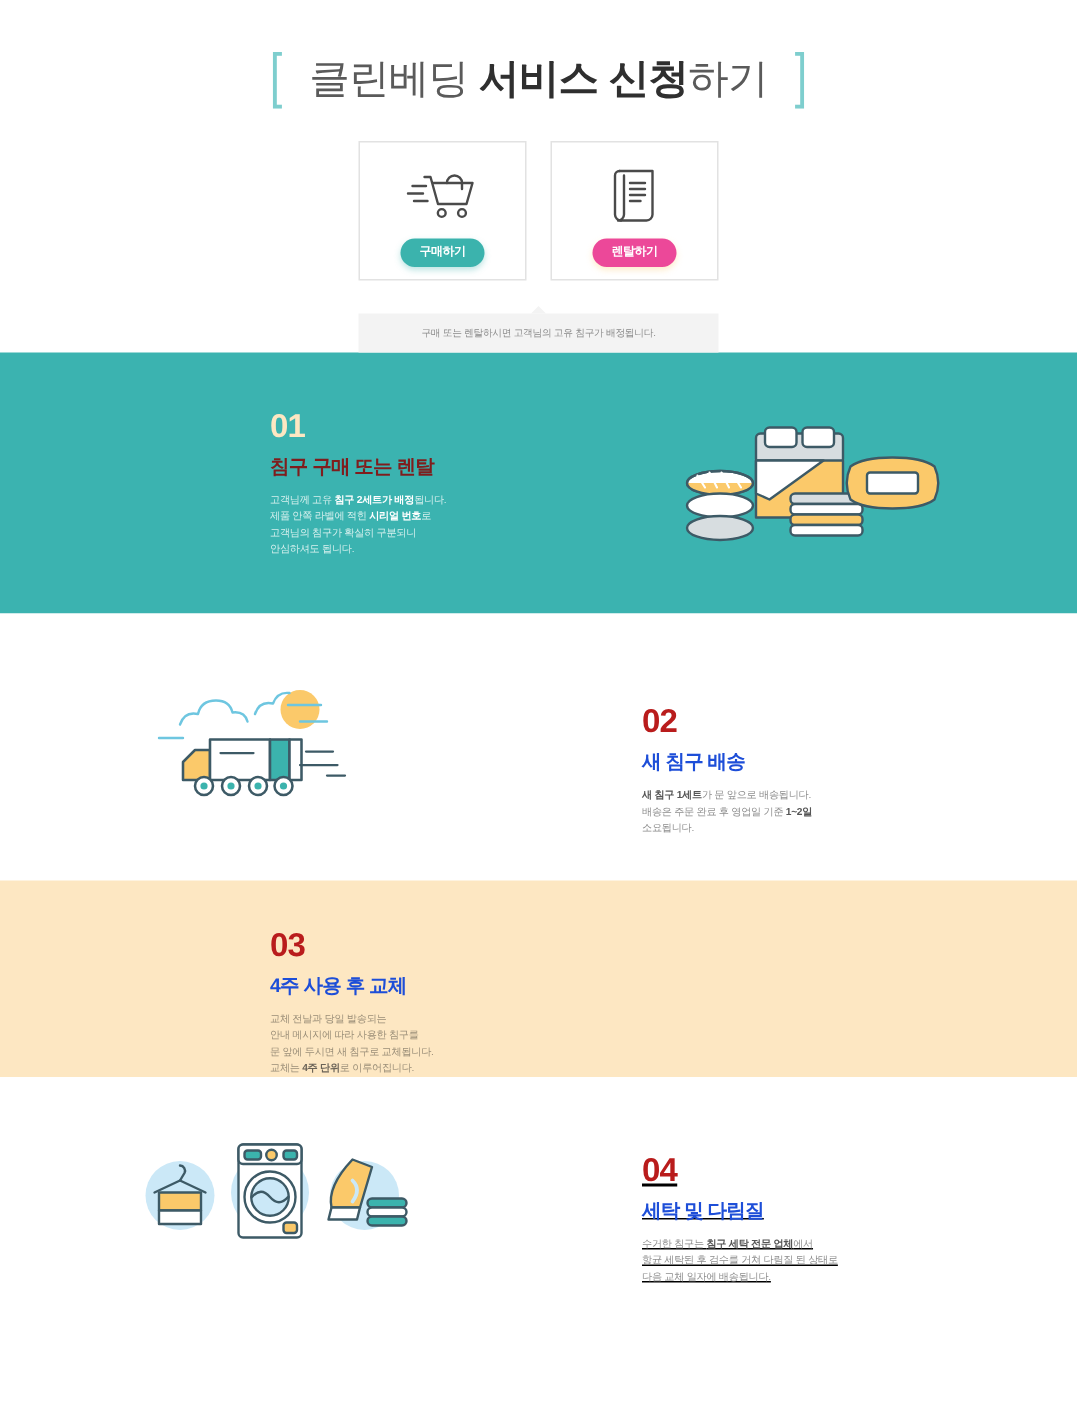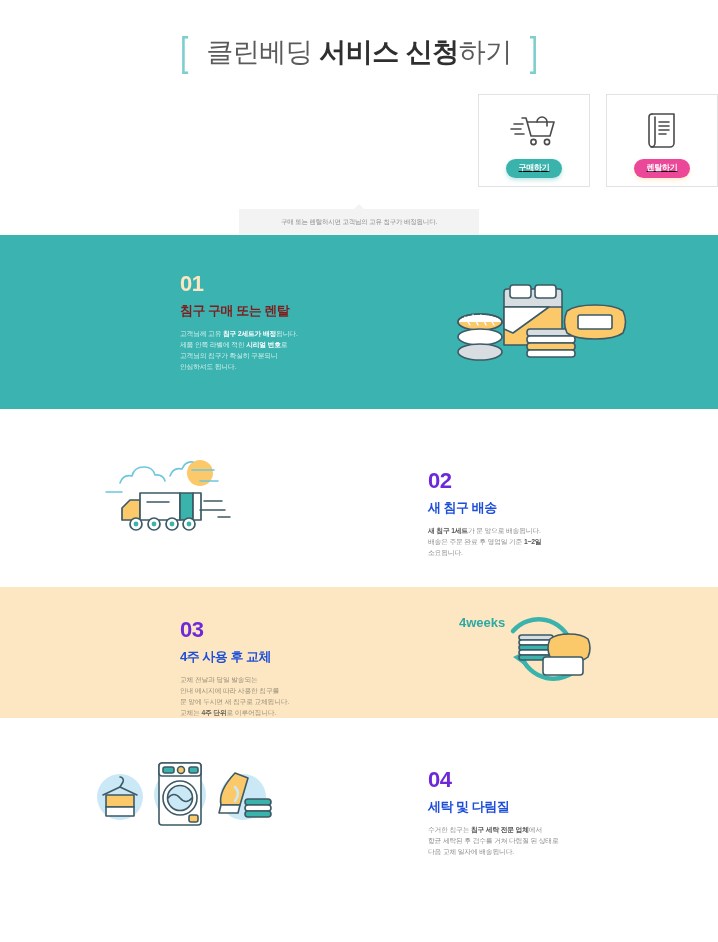--- a/index.html
+++ b/index.html
@@ -33,24 +33,23 @@
     color: #3c3c3c;
     letter-spacing: -0.5px;
     white-space: nowrap;
   }
   .title-text .thin { font-weight: 400; color: #5a5a5a; }
   .title-text .bold { font-weight: 700; color: #2f2f2f; }
 
   
   .cards {
     display: flex;
-    justify-content: flex-end;
+    justify-content: center;
     gap: 16px;
     margin-top: 24px;
-    text-decoration: underline;
   }
   .card {
     width: 112px;
     height: 93px;
     border: 1px solid #e2e2e2;
     background: #fff;
     position: relative;
     display: flex;
     flex-direction: column;
     align-items: center;
@@ -97,41 +96,41 @@
     font-size: 6.5px;
     color: #8a8a8a;
     letter-spacing: -0.2px;
   }
 
   
   .section { width: 718px; display: flex; align-items: center; }
   .sec-teal   { background: #3bb3b0; height: 174px; justify-content: space-between; }
   .sec-white  { background: #ffffff; height: 178px; }
   .sec-cream  { background: #fde7c2; height: 131px; }
-  .sec-white2 { background: #ffffff; height: 158px; }
+  .sec-white2 { background: #ffffff; height: 158px; text-decoration: underline; }
 
   .col-art {
     width: 359px;
     display: flex;
     align-items: center;
     justify-content: center;
   }
   .col-txt { width: 359px; display: flex; align-items: center; }
   .txt-inner { width: 180px; }
   .txt-left  { margin-left: 180px; }
   .txt-right { margin-left: 69px; }
 
   .step-num {
     font-size: 22px;
     font-weight: 700;
     line-height: 1;
     letter-spacing: -0.5px;
   }
   .num-cream { color: #fde7c2; }
-  .num-teal  { color: #6d28d9; margin-top: 32px; }
+  .num-teal  { color: #b91c1c; margin-top: 32px; }
   .step-head {
     font-size: 13px;
     font-weight: 700;
     line-height: 1;
     margin-top: 9px;
     letter-spacing: -0.5px;
   }
   .head-white { color: #7f1d1d; }
   .head-dark  { color: #1d4ed8; }
   .step-body { margin-top: 11px; }
@@ -290,42 +289,20 @@
         <div class="step-num num-teal">03</div>
         <div class="step-head head-dark">4주 사용 후 교체</div>
         <div class="step-body body-cream-grey">
           <p><span>교체 전날과 당일 발송되는</span></p>
           <p><span>안내 메시지에 따라 사용한 침구를</span></p>
           <p><span>문 앞에 두시면 새 침구로 교체됩니다.</span></p>
           <p><span>교체는 </span><b>4주 단위</b><span>로 이루어집니다.</span></p>
         </div>
       </div>
     </div>
-    <div class="col-art">
-      <svg width="175" height="115" viewBox="0 0 175 115">
-        <text x="8" y="32" font-family="Liberation Sans, sans-serif" font-size="13" font-weight="700" fill="#2da8a3">4weeks</text>
-        <g fill="none" stroke="#3bb3ad" stroke-width="4.5" stroke-linecap="round">
-          <path d="M62 36 a34 34 0 0 1 58 12"></path>
-          <path d="M128 72 a34 34 0 0 1 -58 -12"></path>
-        </g>
-        <g fill="#3bb3ad">
-          <path d="M113 36 L127 46 L115 52 Z"></path>
-          <path d="M76 72 L62 62 L74 56 Z"></path>
-        </g>
-        <g stroke="#3d5a66" stroke-width="1.6" stroke-linejoin="round" stroke-linecap="round">
-          <rect x="68" y="40" width="34" height="5" rx="2.5" fill="#d7dde0"></rect>
-          <rect x="68" y="45" width="34" height="5" rx="2.5" fill="#ffffff"></rect>
-          <rect x="68" y="50" width="34" height="5" rx="2.5" fill="#3bb3ad"></rect>
-          <rect x="68" y="55" width="34" height="5" rx="2.5" fill="#ffffff"></rect>
-          <rect x="68" y="60" width="34" height="5" rx="2.5" fill="#3bb3ad"></rect>
-          <path d="M99 44 q6 -5 19 -5 q13 0 19 5 q4 9 0 18 q-6 5 -19 5 q-13 0 -19 -5 q-4 -9 0 -18 Z" fill="#fbc96a"></path>
-          <rect x="92" y="62" width="40" height="18" rx="3" fill="#ffffff"></rect>
-        </g>
-      </svg>
-    </div>
   </div>
 
   <div class="section sec-white2">
     <div class="col-art">
       <svg width="190" height="85" viewBox="0 0 190 85">
 
         <circle cx="35" cy="42" r="23" fill="#cbe8f7"></circle>
         <g fill="none" stroke="#3d5a66" stroke-width="1.6" stroke-linejoin="round" stroke-linecap="round">
           <path d="M35 22 a3.5 3.5 0 0 1 3 5 L35 32"></path>
           <path d="M18 40 L35 32 L52 40"></path>

